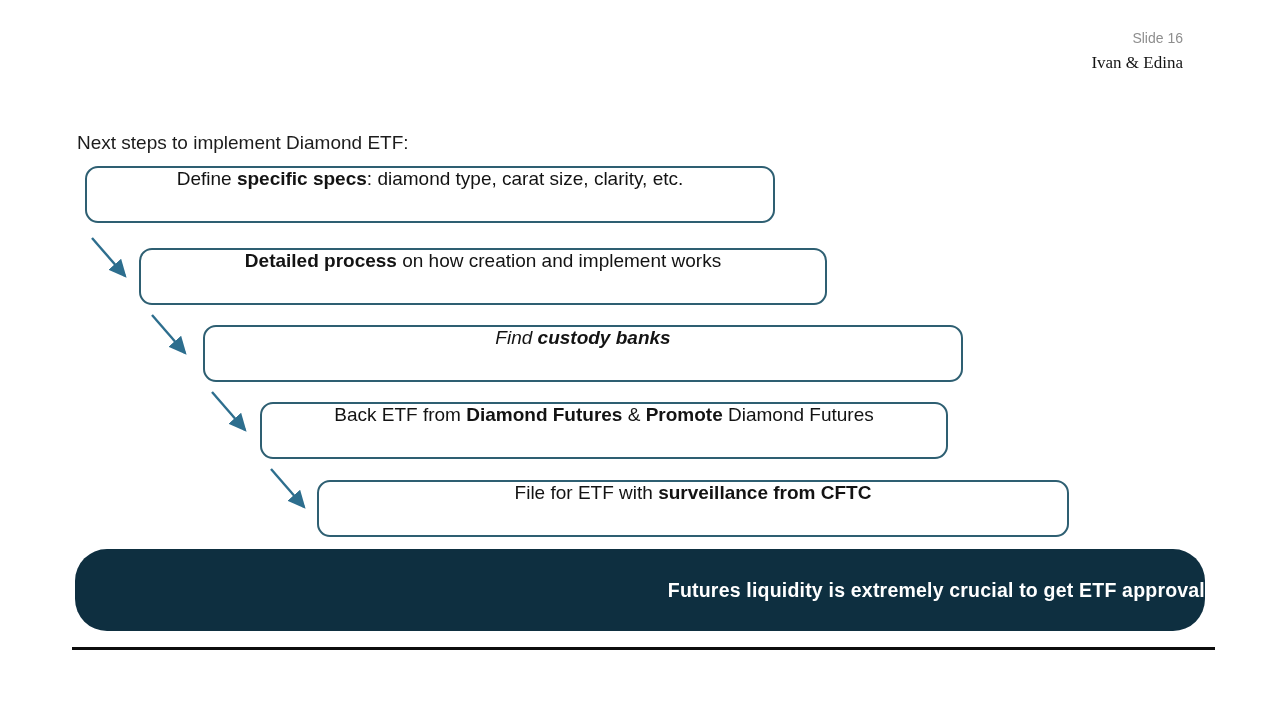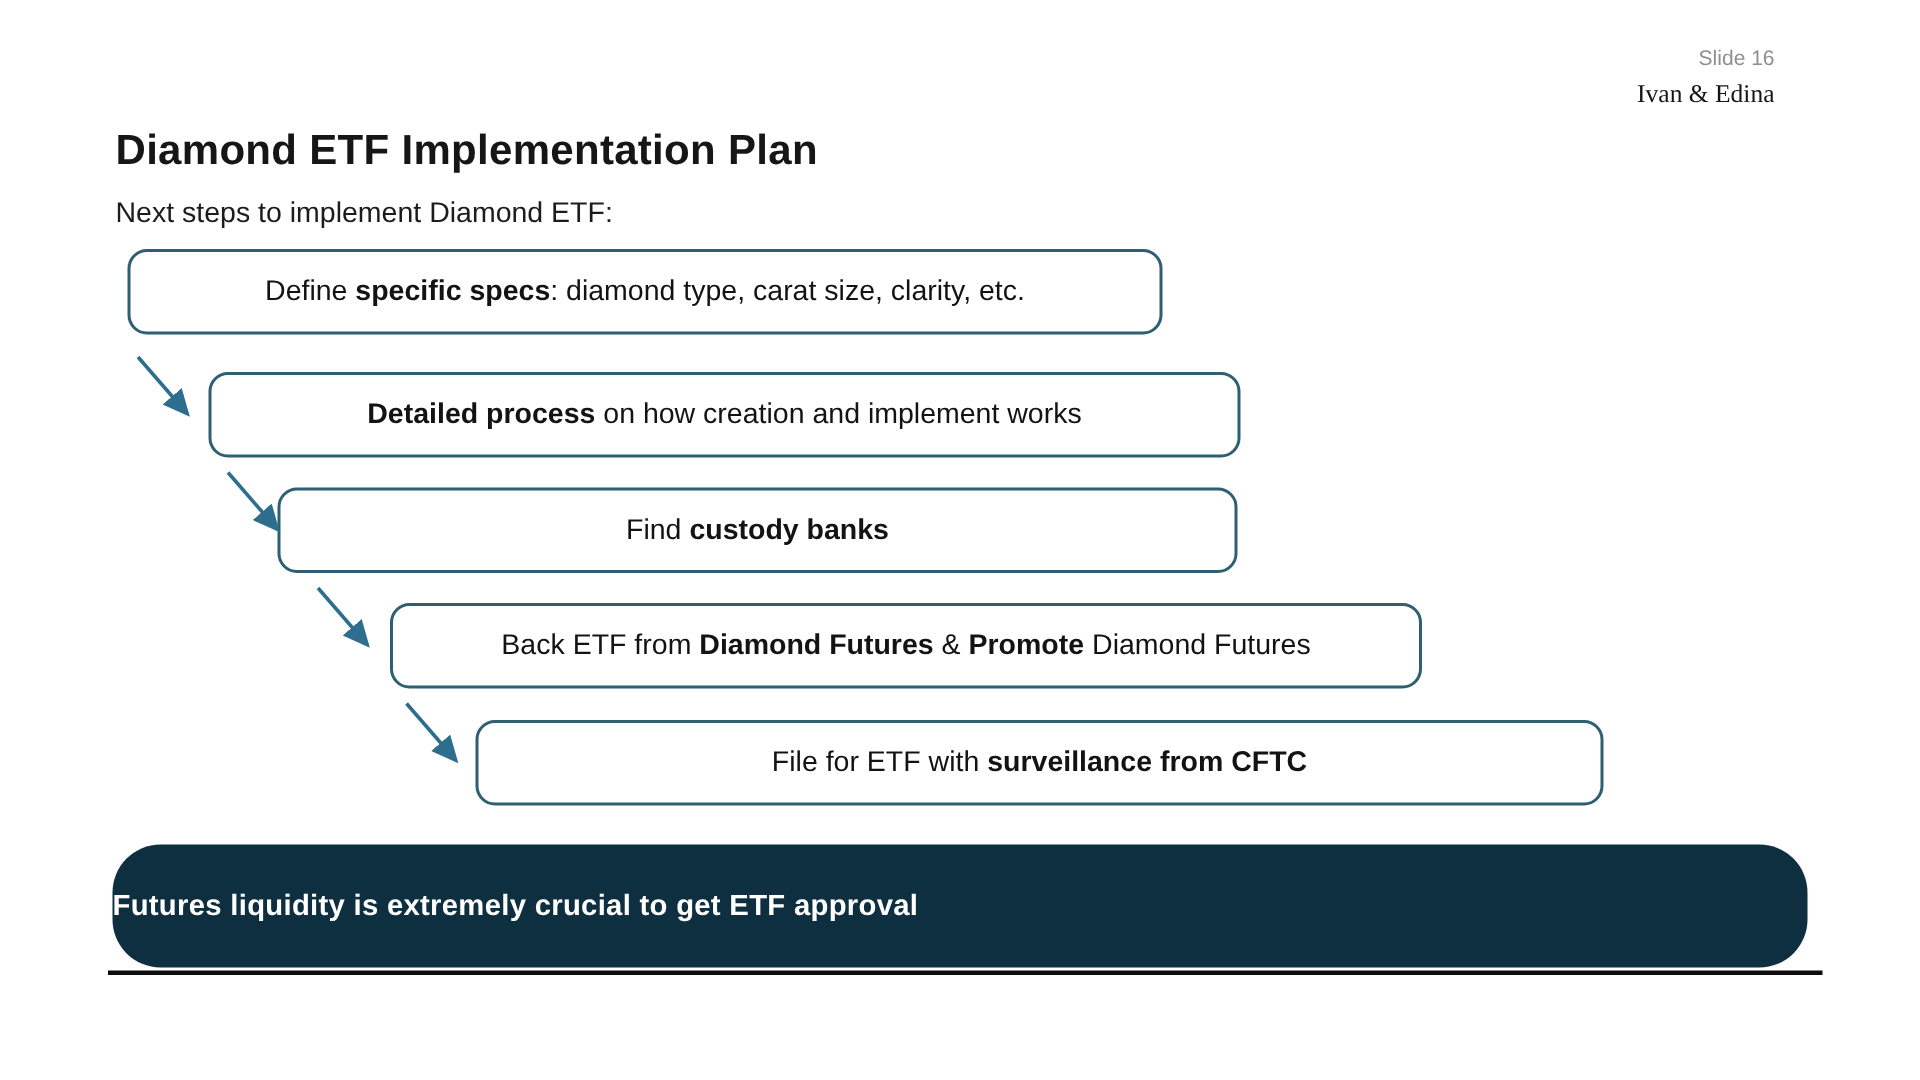--- a/index.html
+++ b/index.html
@@ -55,30 +55,30 @@
     color:#1c1c1c;
   }
 
   .step{
     position:absolute;
     height:57px;
     background:#ffffff;
     border:2px solid var(--box-border);
     border-radius:13px;
     display:flex;
-    align-items:center;
+    align-items:flex-start;
     justify-content:center;
     font-size:19px;
     color:#131313;
     white-space:pre;
   }
   .step .b{font-weight:700;}
   .step1{left:85px;  top:166px; width:690px;}
   .step2{left:139px; top:248px; width:688px;}
-  .step3{left:185px; top:325px; width:640px;}
+  .step3{left:203px; top:325px; width:760px;font-style:italic;}
   .step4{left:260px; top:402px; width:688px;}
   .step5{left:317px; top:480px; width:752px;}
 
   .arrows{
     position:absolute;
     left:0;top:0;
     width:1280px;height:720px;
     pointer-events:none;
   }
   .arrows line{
@@ -92,22 +92,21 @@
   .callout{
     position:absolute;
     left:75px;
     top:549px;
     width:1130px;
     height:82px;
     background:var(--callout-bg);
     border-radius:32px;
     display:flex;
     align-items:center;
-    justify-content:flex-start;
-    margin-top:14px;
+    justify-content:flex-end;
   }
   .callout-text{
     color:#ffffff;
     font-weight:700;
     font-size:19.5px;
     letter-spacing:0.2px;
   }
 
   .bottom-rule{
     position:absolute;
@@ -121,21 +120,20 @@
 </head>
 <body>
 
 <div class="slide">
 
   <div class="header-meta">
     <div class="slide-number">Slide 16</div>
     <div class="authors">Ivan &amp; Edina</div>
   </div>
 
-  <h1 class="page-title">Diamond ETF Implementation Plan</h1>
   <div class="page-subtitle">Next steps to implement Diamond ETF:</div>
 
   <div class="step step1"><span><span>Define </span><span class="b">specific specs</span><span>: diamond type, carat size, clarity, etc.</span></span></div>
 
   <div class="step step2"><span><span class="b">Detailed process</span><span> on how creation and implement works</span></span></div>
 
   <div class="step step3"><span><span>Find </span><span class="b">custody banks</span></span></div>
 
   <div class="step step4"><span><span>Back ETF from </span><span class="b">Diamond Futures</span><span> &amp; </span><span class="b">Promote</span><span> Diamond Futures</span></span></div>
 

